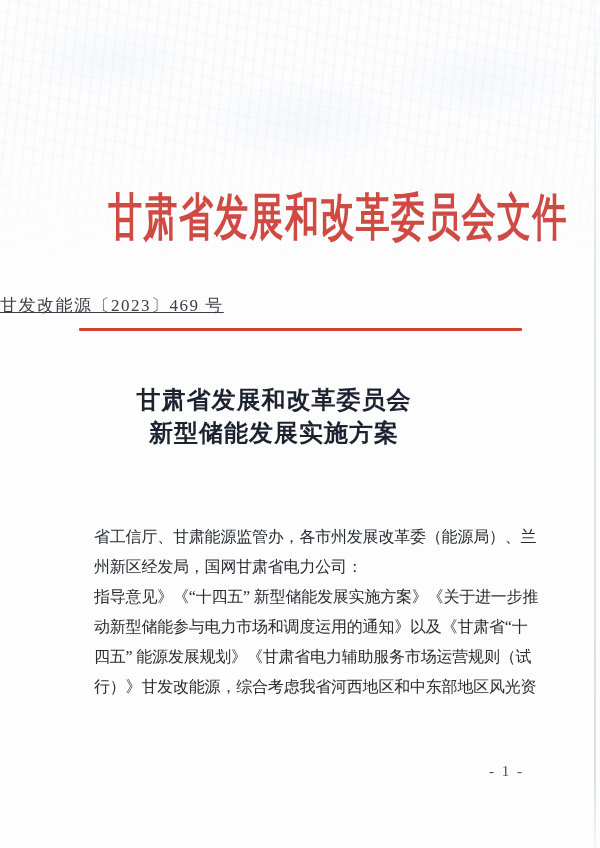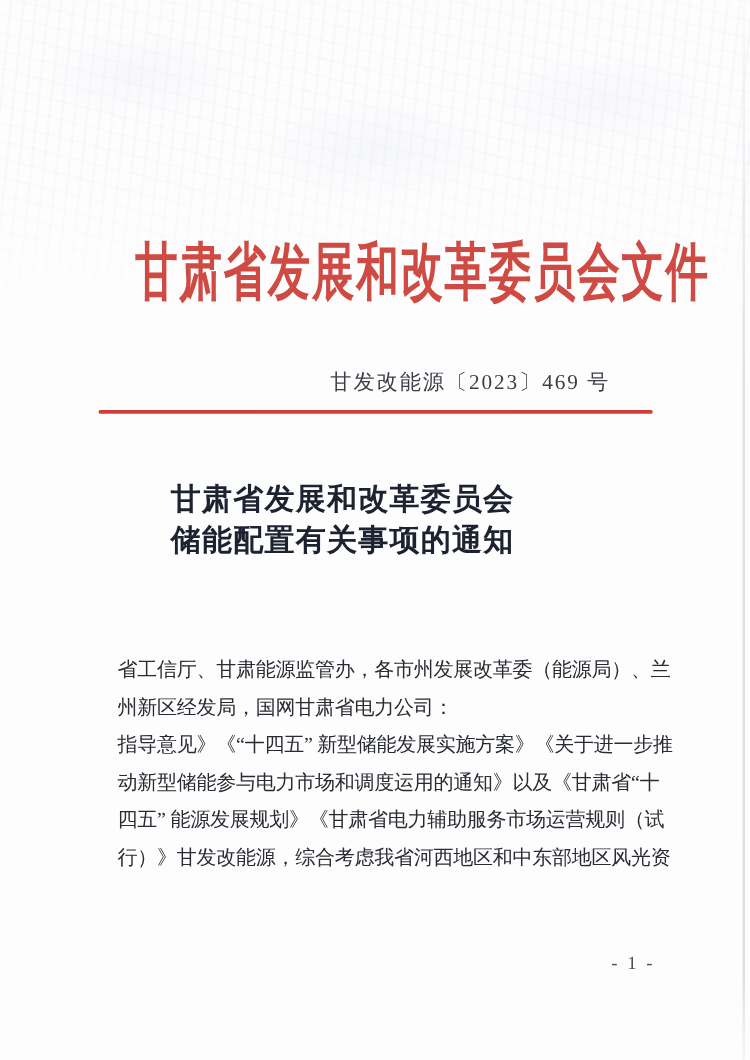--- a/index.html
+++ b/index.html
@@ -60,25 +60,26 @@
   .red-header .stretch {
     display: inline-block;
     transform: scaleX(0.68);
     transform-origin: center;
     letter-spacing: 2px;
   }
   .doc-number {
     position: absolute;
     top: 294px; left: 0;
     width: 488px;
-    text-align: right;
+    text-align: left;
     font-size: 17px;
     line-height: 24px;
     color: #3a3e45;
     letter-spacing: 1.5px;
+    text-decoration: underline;
   }
   .red-divider {
     position: absolute;
     top: 328px; left: 79px;
     width: 443px; height: 3px;
     background: var(--divider-red);
     border-radius: 1px;
   }
   .doc-title {
     position: absolute;
@@ -120,21 +121,21 @@
   <div class="red-header">
     <span class="stretch">甘肃省发展和改革委员会文件</span>
   </div>
 
   <div class="doc-number">甘发改能源〔2023〕469 号</div>
 
   <div class="red-divider"></div>
 
   <div class="doc-title">
     <div>甘肃省发展和改革委员会</div>
-    <div>储能配置有关事项的通知</div>
+    <div>新型储能发展实施方案</div>
   </div>
 
   <div class="body-text">
     <div class="body-line">省工信厅、甘肃能源监管办，各市州发展改革委（能源局）、兰</div>
     <div class="body-line">州新区经发局，国网甘肃省电力公司：</div>
     <div class="body-line">指导意见》《“十四五” 新型储能发展实施方案》《关于进一步推</div>
     <div class="body-line">动新型储能参与电力市场和调度运用的通知》以及《甘肃省“十</div>
     <div class="body-line">四五” 能源发展规划》《甘肃省电力辅助服务市场运营规则（试</div>
     <div class="body-line">行）》甘发改能源，综合考虑我省河西地区和中东部地区风光资</div>
   </div>

